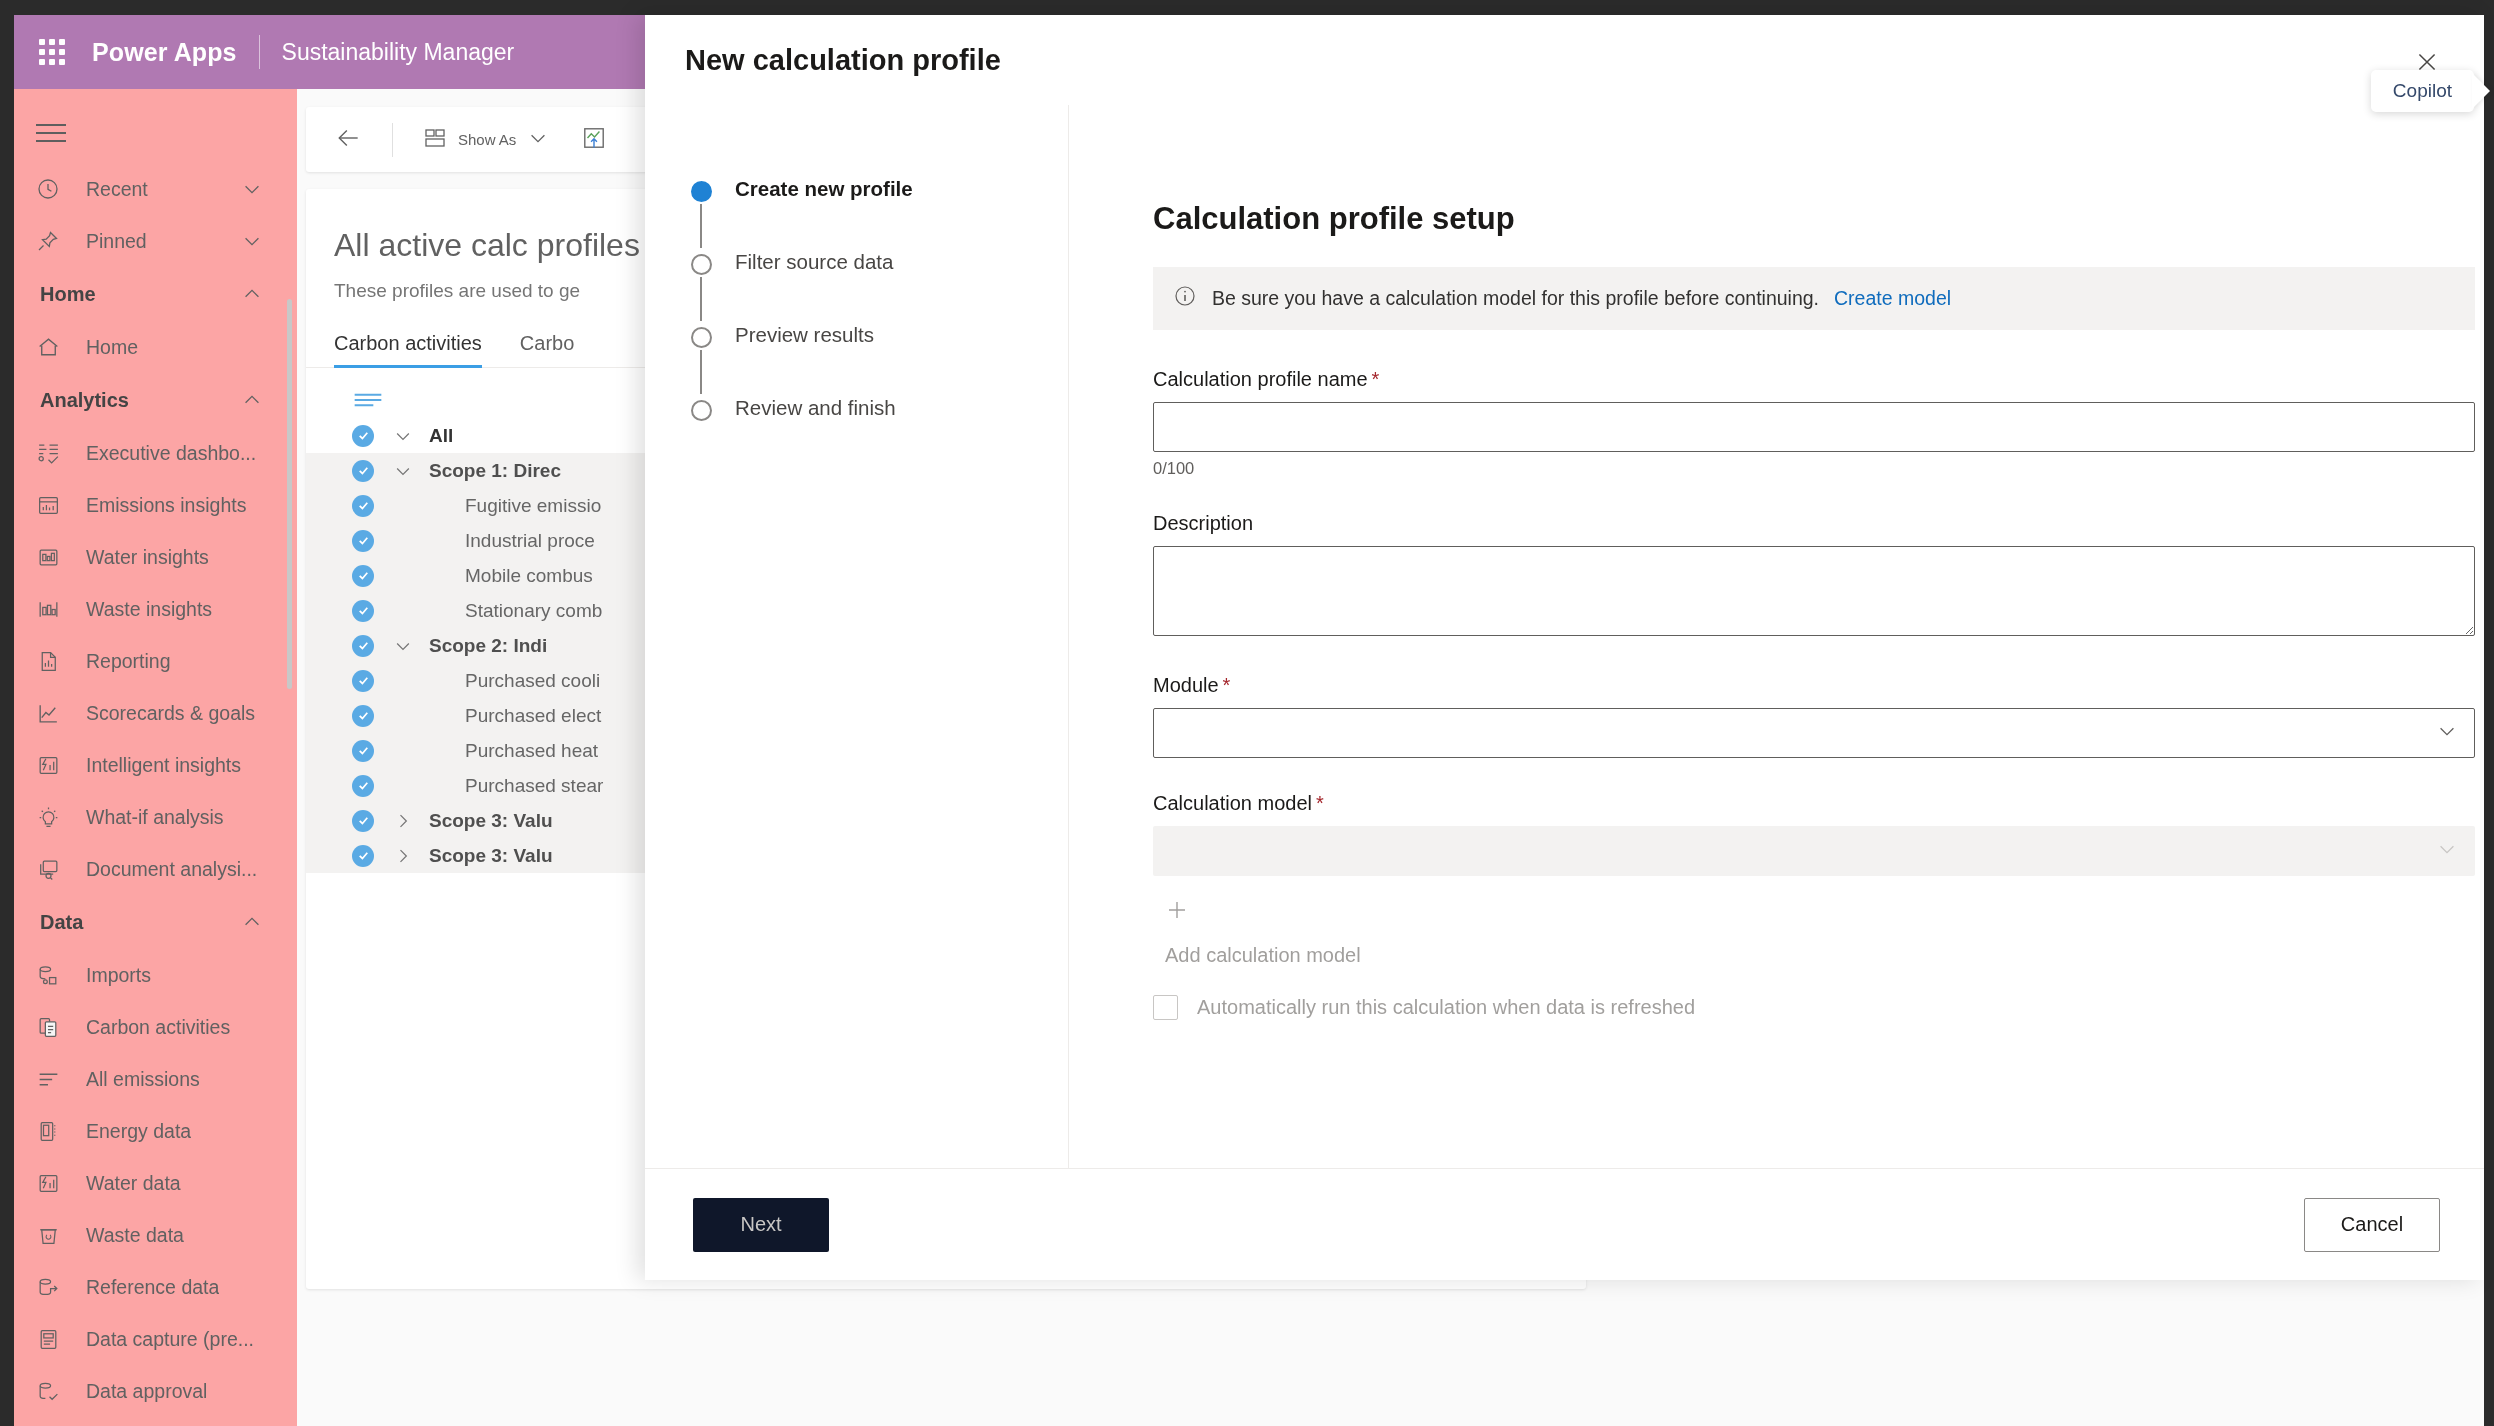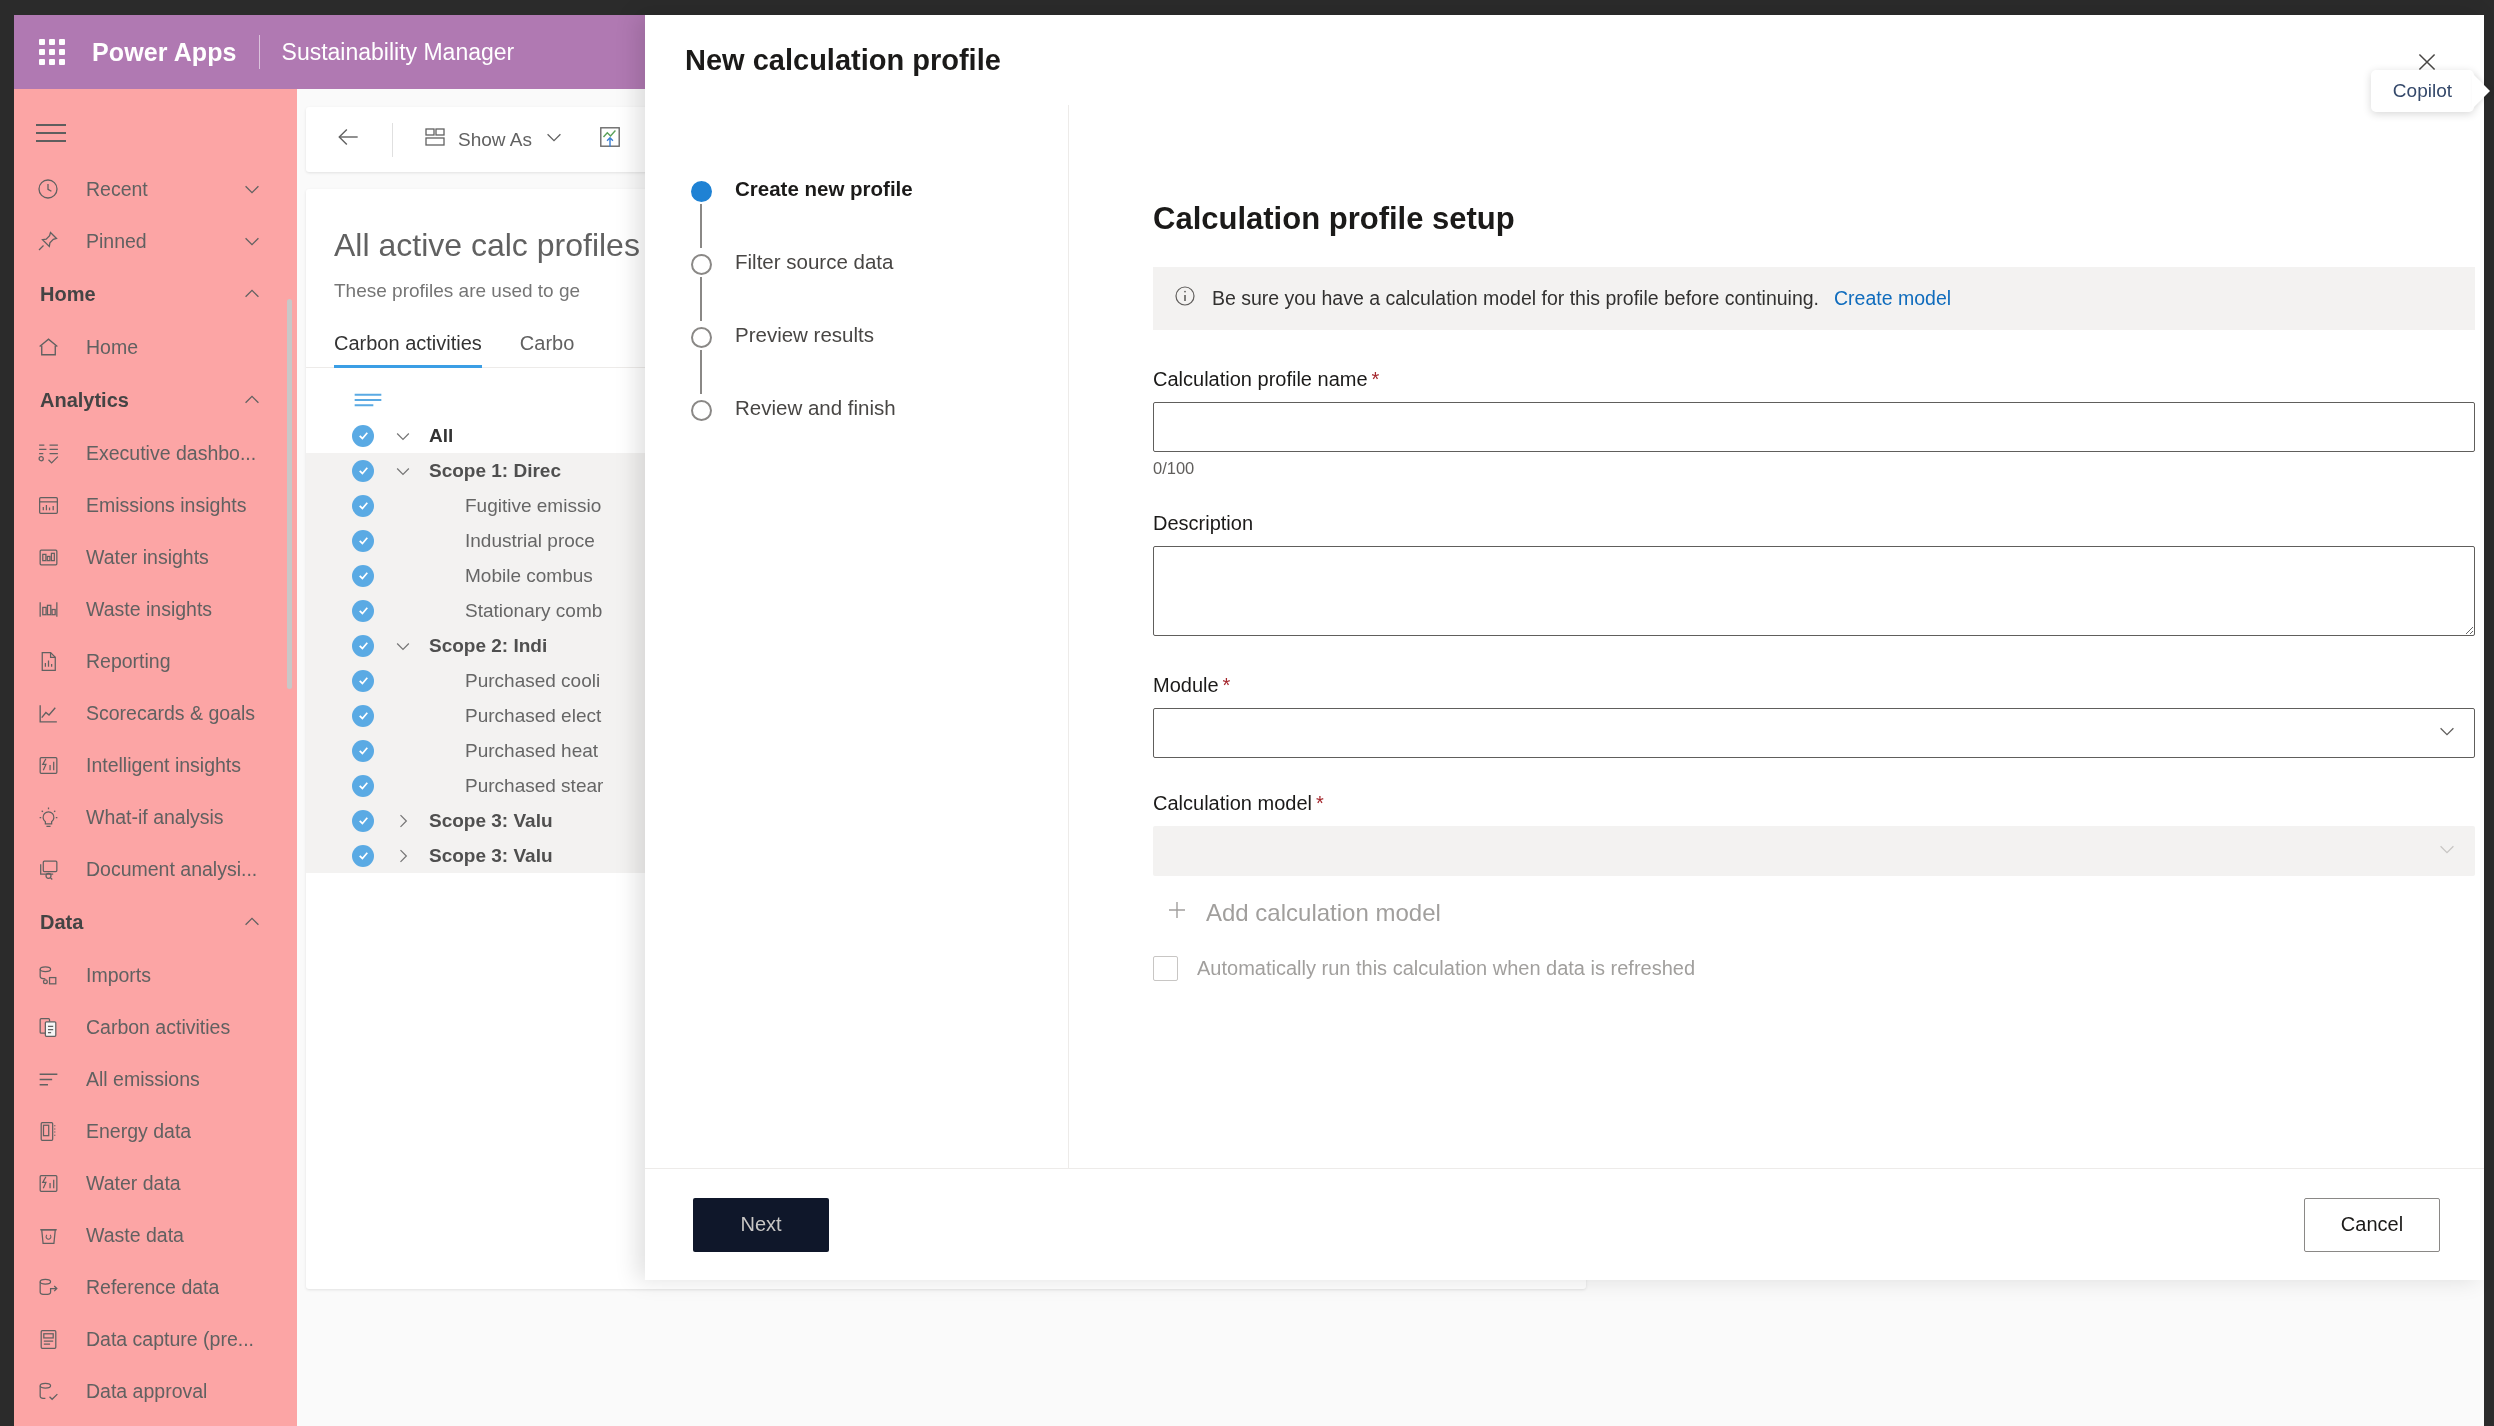--- a/index.html
+++ b/index.html
@@ -77,21 +77,21 @@
   
   .content { position:absolute; left:297px; top:89px; right:10px; bottom:0; background:#fafafa; }
   .cmdbar {
     position:absolute; left:9px; top:18px; width:1280px; height:65px;
     background:#ffffff; border-radius:3px;
     box-shadow:0 1px 3px rgba(0,0,0,.10);
     display:flex; align-items:center; padding-left:22px; gap:16px;
   }
   .cmd-btn {
     display:flex; align-items:center; gap:11px; color:#616161;
-    font-size:19px; padding:6px 8px; cursor:pointer; border-radius:3px;
+    font-size:15px; padding:6px 8px; cursor:pointer; border-radius:3px;
   }
   .cmd-sep { width:1px; height:34px; background:#e0e0e0; margin:0 6px; }
 
   .listcard {
     position:absolute; left:9px; top:100px; width:1280px; height:1100px;
     background:#ffffff; border-radius:3px; box-shadow:0 1px 3px rgba(0,0,0,.10);
     overflow:hidden;
   }
   .list-title { font-size:32px; color:#616161; padding:38px 0 0 28px; font-weight:400; }
   .list-sub { font-size:19px; color:#757575; padding:16px 0 0 28px; }
@@ -195,22 +195,22 @@
   }
   .fselect {
     width:100%; height:50px; border:1px solid #605e5c; border-radius:2px;
     background:#fff; display:flex; align-items:center; justify-content:flex-end;
     padding-right:16px; cursor:pointer; color:#605e5c;
   }
   .fselect.disabled { border-color:transparent; background:#f3f2f1; color:#c8c6c4; cursor:default; }
   .field-block { margin-bottom:34px; }
 
   .addlink {
-    display:inline-flex; align-items:center; gap:17px;
-    color:#a19f9d; font-size:24px; padding:14px 16px 14px 12px; cursor:default;
+    display:inline-flex; gap:17px;
+    color:#a19f9d; font-size:20px; padding:14px 16px 14px 12px; cursor:default;flex-direction:column;
   }
   .checkrow { display:flex; align-items:center; gap:19px; margin-top:14px; }
   .checkbox {
     width:25px; height:25px; border:1px solid #c8c6c4; border-radius:2px; background:#fff;
   }
   .checkrow span { font-size:20px; color:#a19f9d; }
 
   .dlg-foot {
     flex:0 0 auto; height:112px; border-top:1px solid #edebe9;
     display:flex; align-items:center; padding:0 44px 0 48px;

